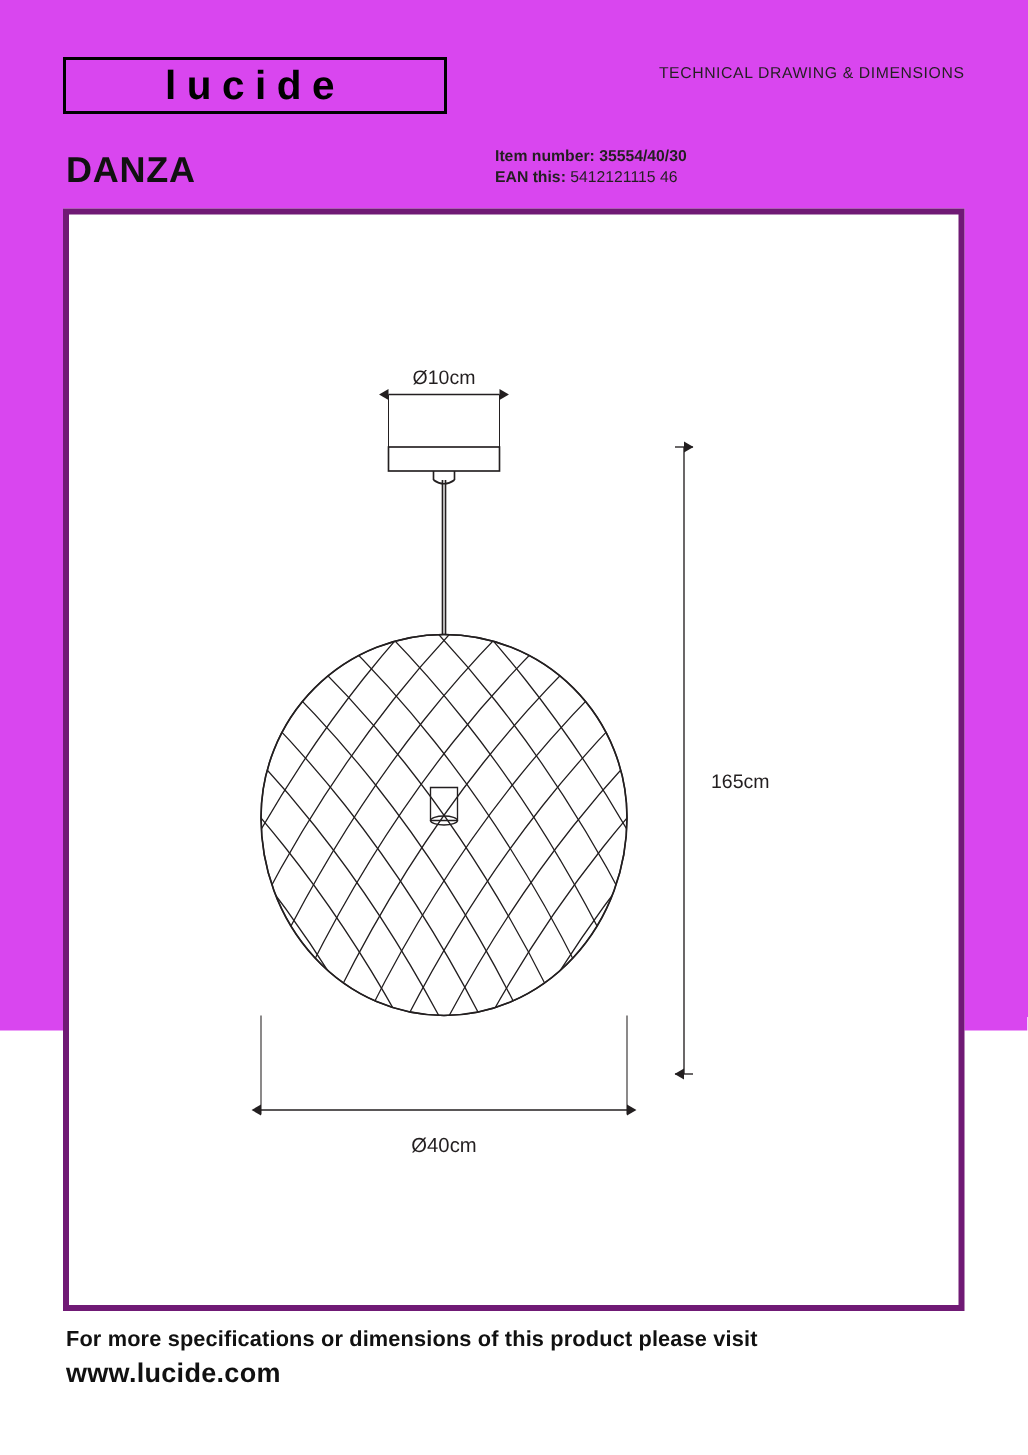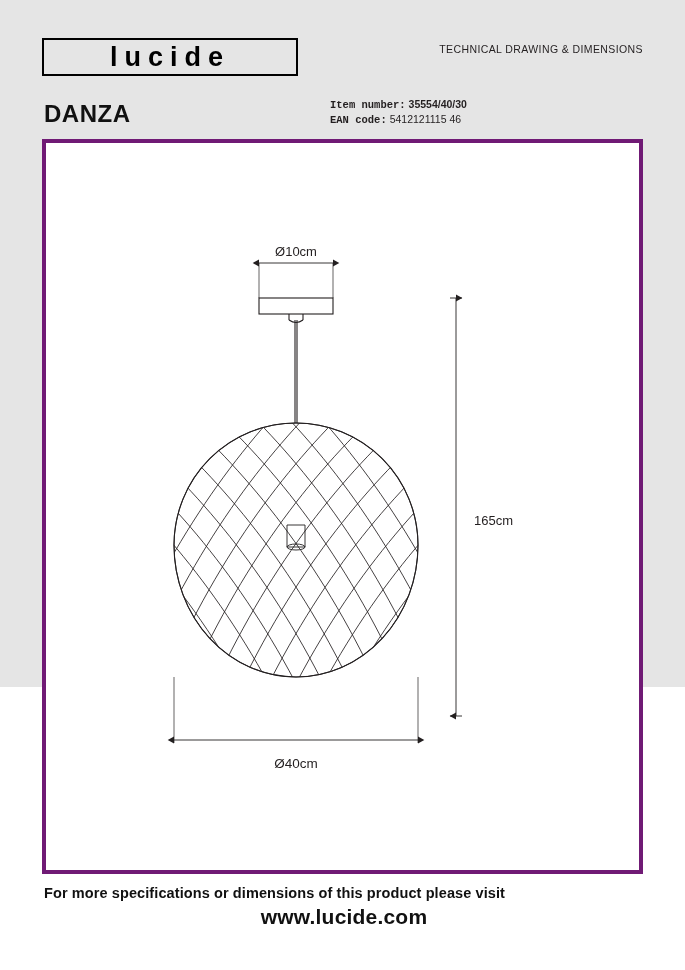--- a/index.html
+++ b/index.html
@@ -13,21 +13,21 @@
     font-family: "Liberation Sans", sans-serif;
     color: #1a1a1a;
     position: relative;
     overflow: hidden;
   }
   .page {
     position: absolute;
     left: 0; top: 0;
     width: 685px;
     height: 687px;
-    background: #e5e5e5;
+    background: #d946ef;
   }
 
   
   .header {
     position: absolute;
     left: 42px;
     top: 38px;
     width: 601px;
     height: 44px;
   }
@@ -98,21 +98,21 @@
   }
   .meta {
     position: absolute;
     left: 330px;
     top: 97px;
     font-size: 10.5px;
     line-height: 14px;
     color: #231f20;
   }
   .meta .row { white-space: nowrap; }
-  .meta .label { font-weight: 700; font-family: Liberation Mono, monospace; }
+  .meta .label { font-weight: 700; }
   .meta .value { font-weight: 700; }
   .meta .value.thin { font-weight: 400; }
 
   
   .frame {
     position: absolute;
     left: 42px;
     top: 139px;
     width: 601px;
     height: 735px;
@@ -136,25 +136,24 @@
     width: 600px;
   }
   .footer-line1 {
     font-size: 14.5px;
     font-weight: 700;
     color: #111;
     letter-spacing: 0.1px;
   }
   .footer-line2 {
     margin-top: 4px;
-    font-size: 21px;
+    font-size: 18px;
     font-weight: 700;
     color: #111;
     letter-spacing: 0.2px;
-    text-align: center;
   }
 
   
 </style>
 </head>
 <body>
 
 <div class="page">
 
   <div class="header">
@@ -171,21 +170,21 @@
   </div>
 
   <div class="product-name">DANZA</div>
 
   <div class="meta">
     <div class="row">
       <span class="label">Item number:</span>
       <span class="value">35554/40/30</span>
     </div>
     <div class="row">
-      <span class="label">EAN code:</span>
+      <span class="label">EAN this:</span>
       <span class="value thin">5412121115 46</span>
     </div>
   </div>
 
   <div class="frame">
     <svg class="drawing" viewBox="0 0 601 735" xmlns="http://www.w3.org/2000/svg">
       <defs>
         <clipPath id="globeClip">
           <path d="M 128 402 a 122 122 0 0 1 244 0 a 122 132 0 0 1 -122 132 a 122 132 0 0 1 -122 -132 Z"></path>
         </clipPath>

